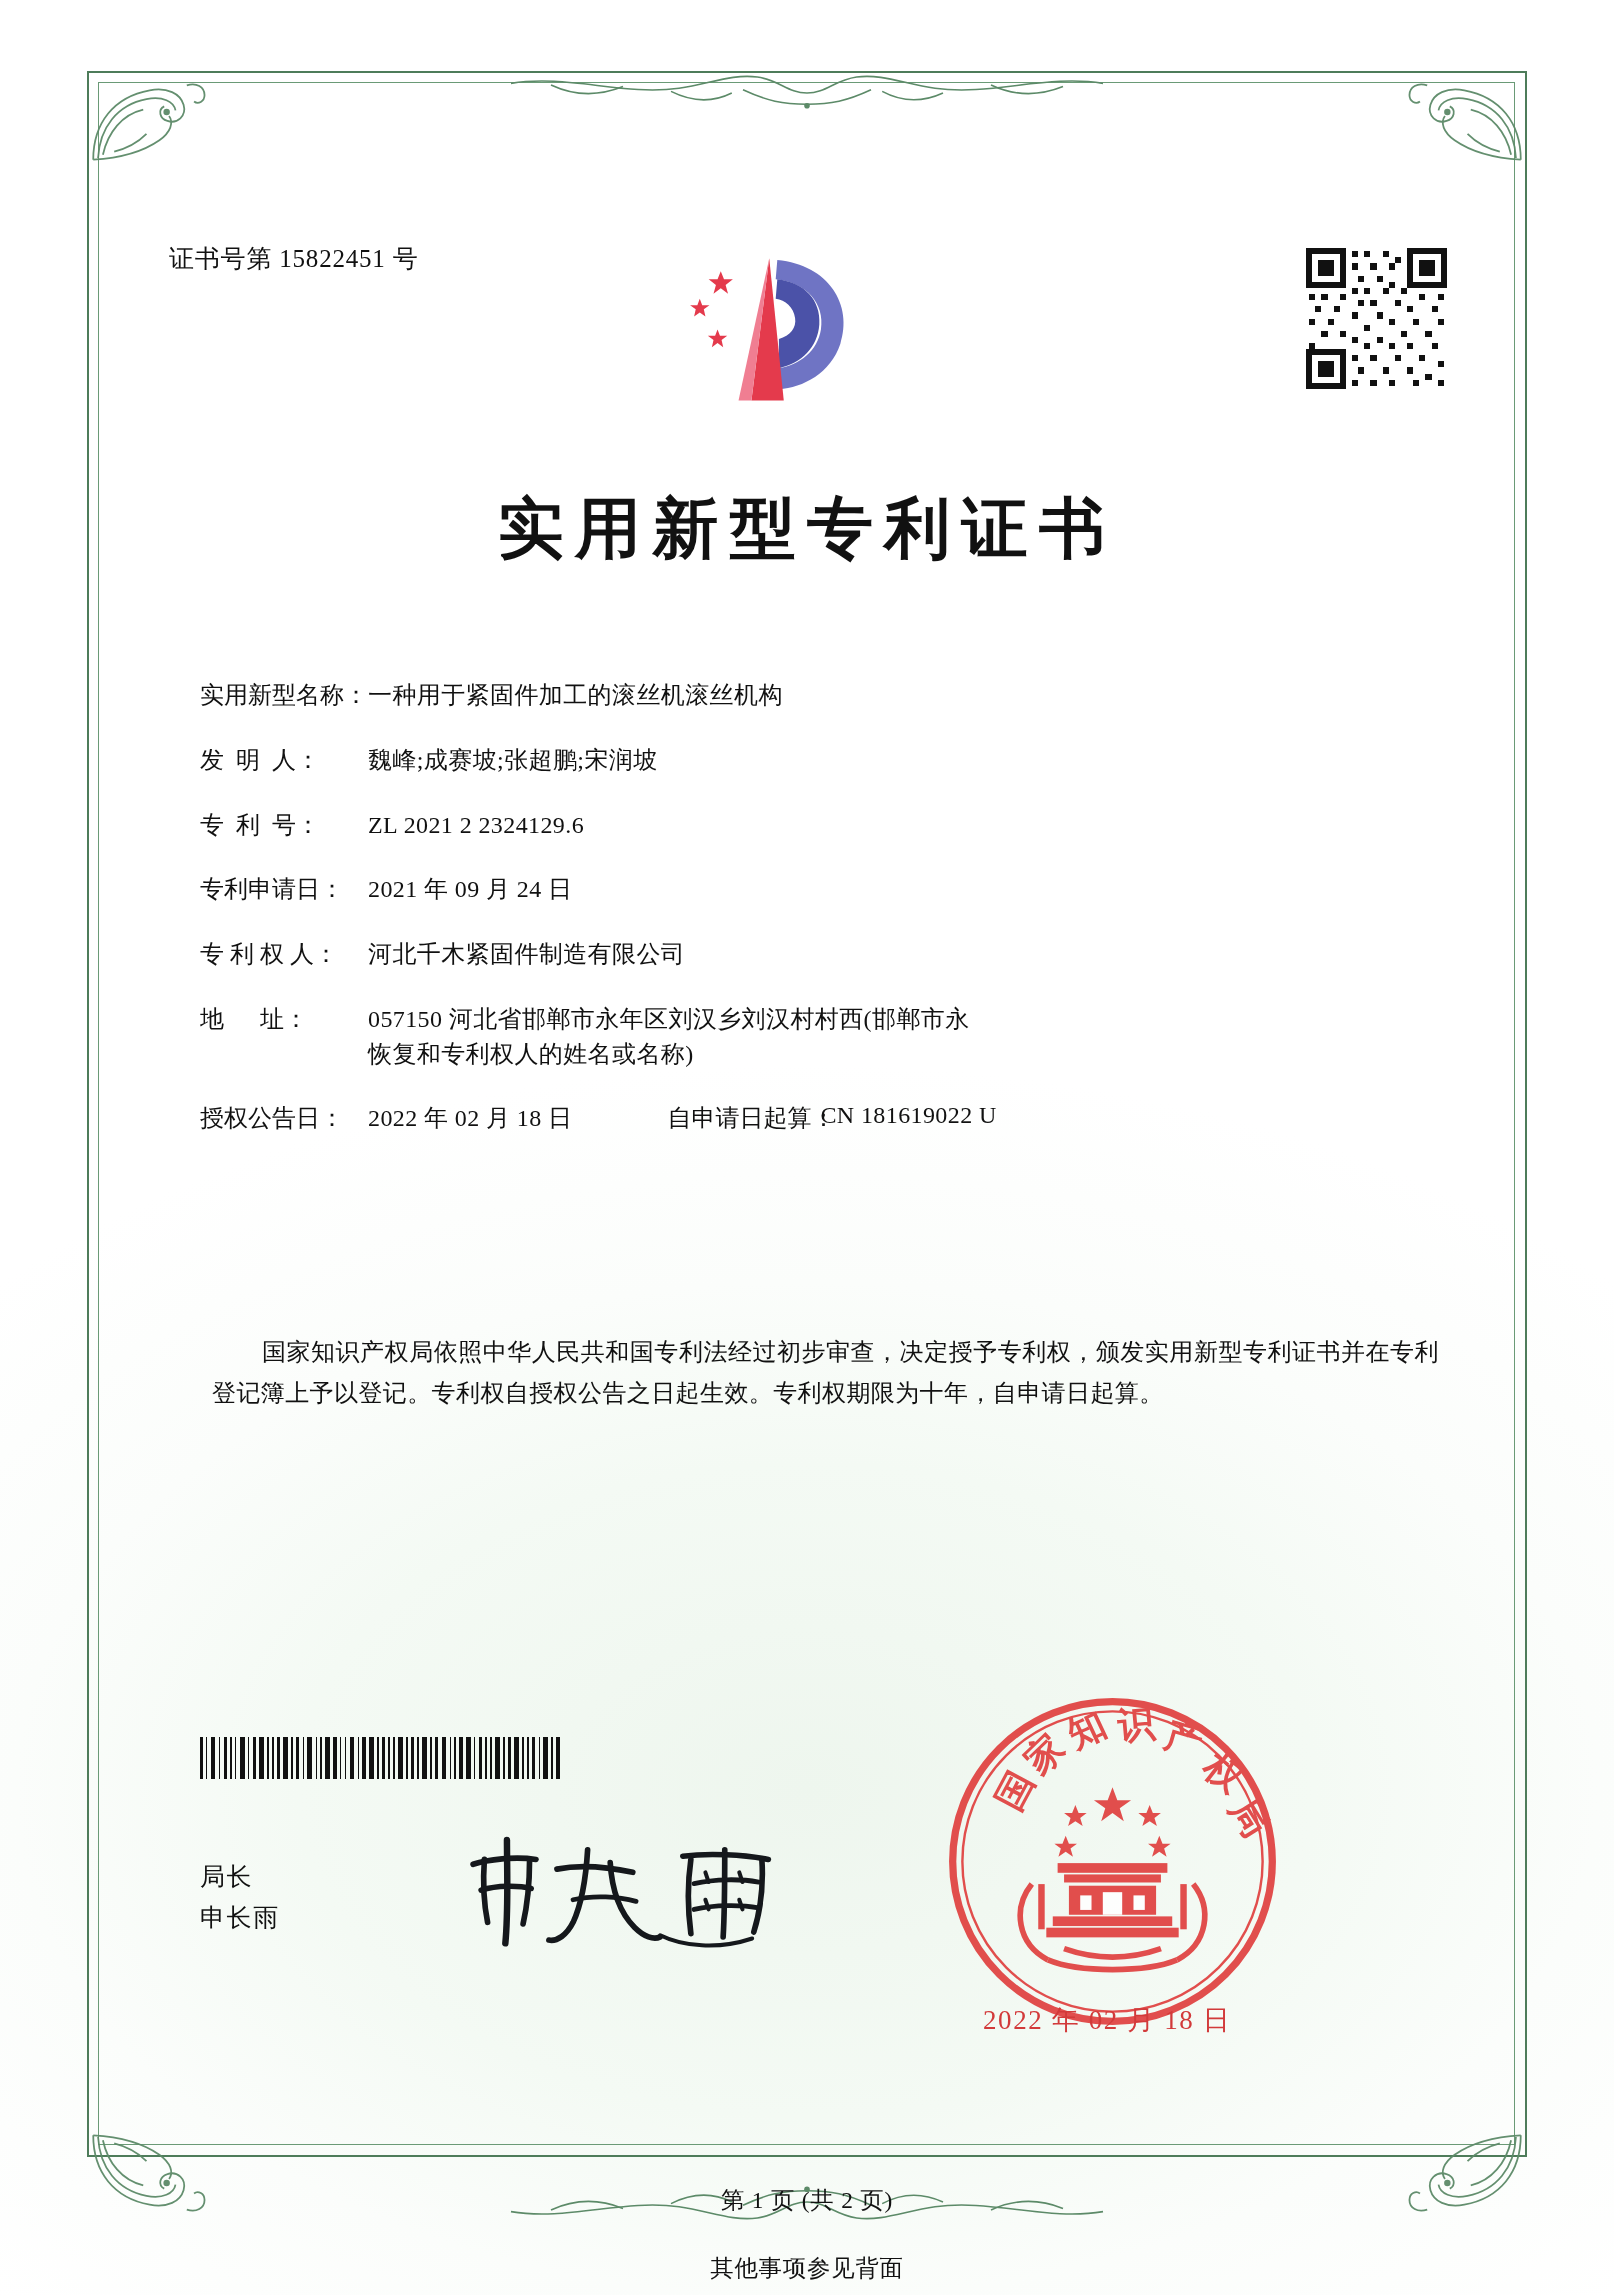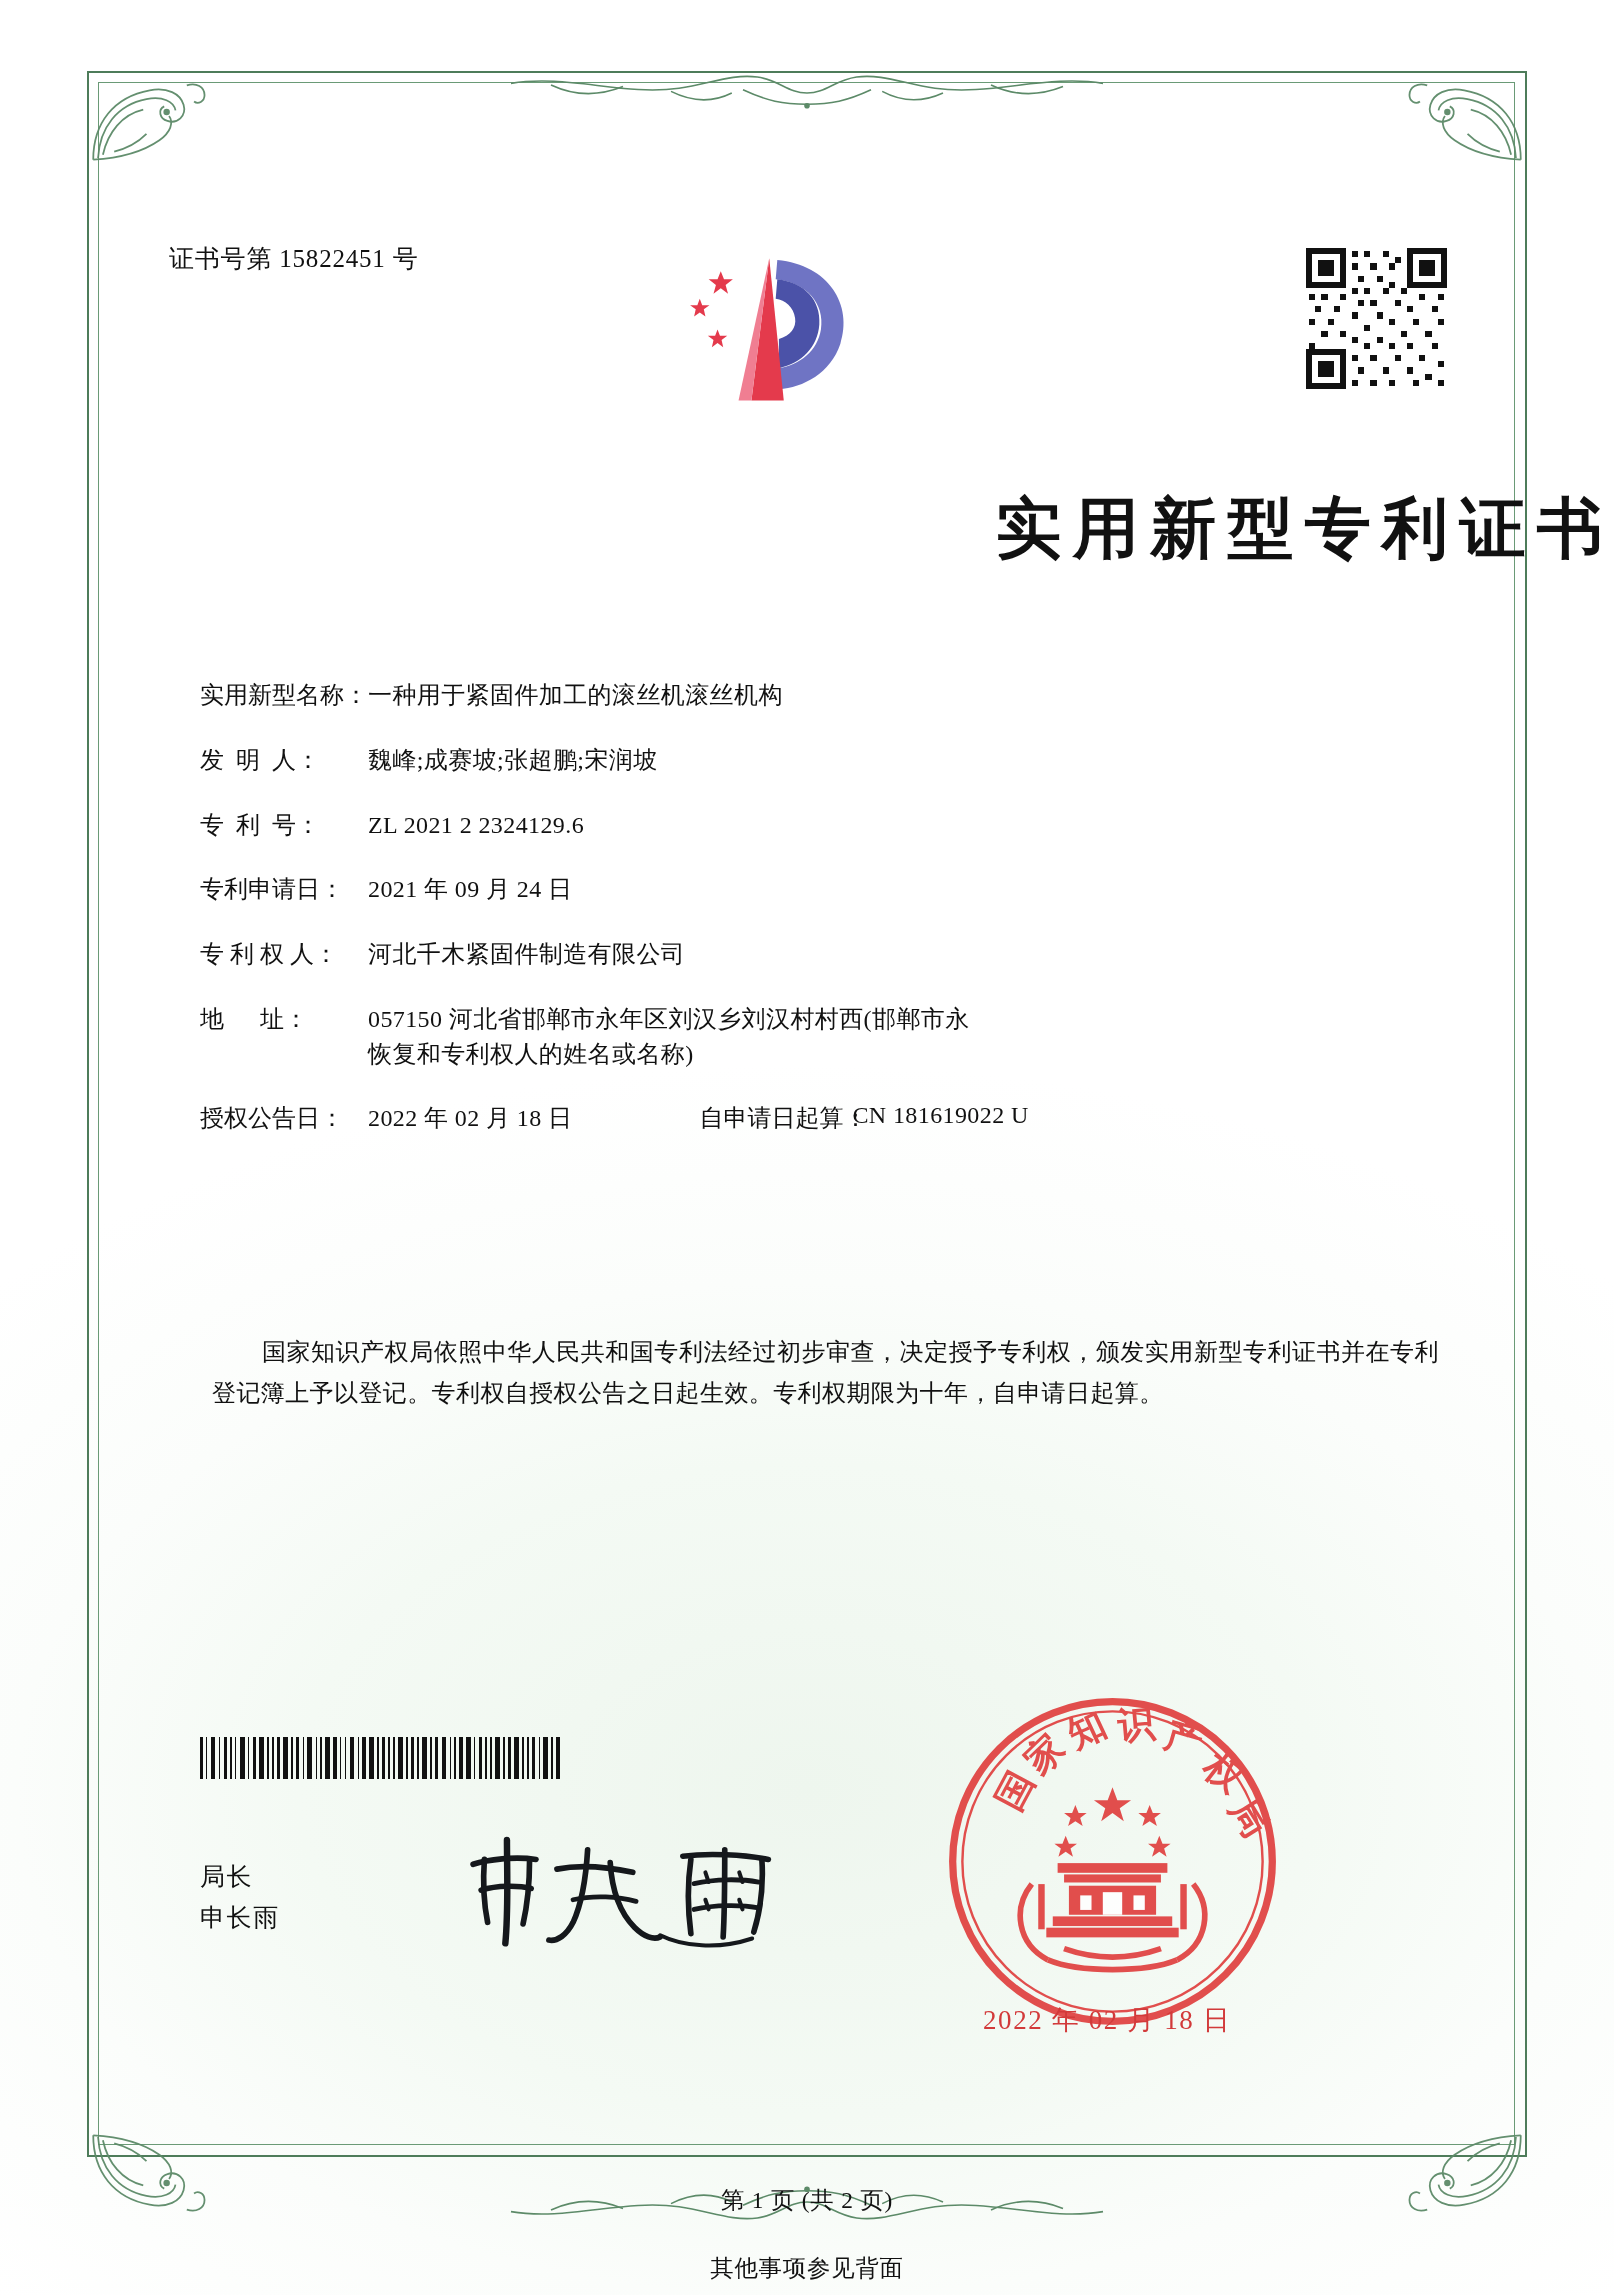--- a/index.html
+++ b/index.html
@@ -106,21 +106,21 @@
     width: 153px;
     height: 153px;
   }
   .qr svg { width:100%; height:100%; display:block; }
 
   .title {
     position: absolute;
     left: 0;
     right: 0;
     top: 484px;
-    text-align: right;
+    text-align: center;
     font-size: 66px;
     font-weight: bold;
     letter-spacing: 11.3px;
     color: #111;
     font-family: "DejaVu Serif", "Liberation Serif", serif;
   }
 
   
   .fields {
     position: absolute;
@@ -150,21 +150,20 @@
     display: block;
     margin-left: 0;
   }
 
   .row-two {
     display: flex;
     align-items: flex-end;
     font-size: 24px;
     margin-top: 4.8px;
     color: #111;
-    gap: 32px;
   }
   .row-two .seg { display: flex; }
   .row-two .seg.second { margin-left: 95px; }
   .row-two .lbl { width: 168px; white-space: pre; }
   .row-two .lbl.narrow { width: 153px; white-space: pre; }
   .row-two .val { letter-spacing: 0.4px; }
 
   
   .paragraphs {
     position: absolute;

